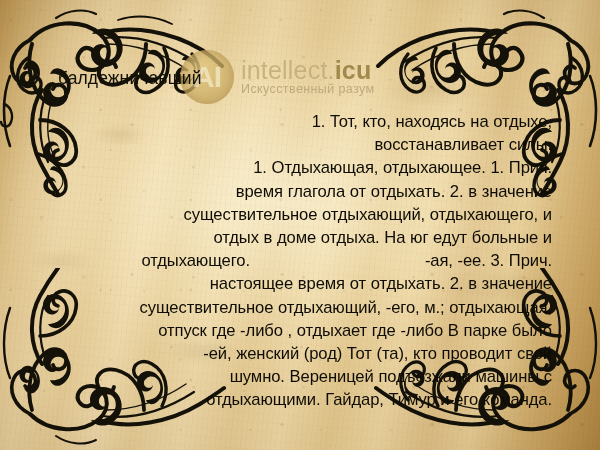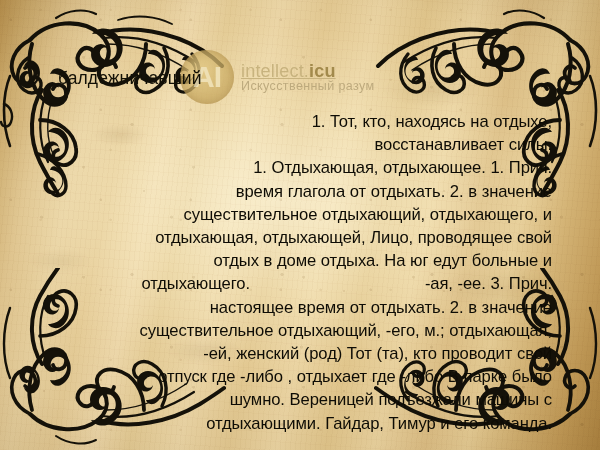--- a/index.html
+++ b/index.html
@@ -57,21 +57,21 @@
   #wm-badge{
     width:54px;height:54px;border-radius:50%;
     background:radial-gradient(circle at 42% 36%, rgba(226,200,132,.95), rgba(198,166,92,.80) 62%, rgba(176,142,70,.70) 100%);
     display:flex;align-items:center;justify-content:center;
     font-size:30px;font-weight:bold;color:#efe1b6;letter-spacing:-1px;
     font-family:"Liberation Sans", sans-serif;
     box-shadow:inset 0 0 8px rgba(150,116,54,.45);
     opacity:.88;
   }
   #wm-text{display:flex;flex-direction:column;line-height:1;}
-  #wm-title{font-size:18px;color:#c5b07b;letter-spacing:.2px;opacity:.92;text-decoration:underline;}
+  #wm-title{font-size:25px;color:#c5b07b;letter-spacing:.2px;opacity:.92;}
   #wm-title b{color:#9d8445;font-weight:bold;}
   #wm-sub{font-size:12.5px;color:#b7a478;letter-spacing:.4px;opacity:.88;}
 
   
   #content{position:absolute;left:0;top:0;width:600px;height:450px;}
   #headword{
     position:absolute;left:58px;top:68px;
     font-size:17.5px;color:#121006;letter-spacing:.1px;white-space:nowrap;
   }
   #body-text{
@@ -221,25 +221,24 @@
 
   <div id="content">
     <div id="headword">балдежничавший</div>
 
     <div id="body-text">
       <p><span>1. Тот, кто, находясь на отдыхе,</span></p>
       <p><span>восстанавливает силы.</span></p>
       <p><span class="indent"></span><span>1. Отдыхающая, отдыхающее. 1. Прич.</span></p>
       <p><span>время глагола  от отдыхать. 2. в  значение</span></p>
       <p><span>существительное  отдыхающий, отдыхающего, и</span></p>
-      <p><span>отдыхающая, отдыхающей, Лицо, проводящее свой</span></p>
       <p><span>отдых в доме отдыха. На юг едут больные и</span></p>
       <p><span>отдыхающего.</span><span class="gap"></span><span>-ая, -ее. 3. Прич.</span></p>
       <p><span>настоящее время  от отдыхать. 2. в  значение</span></p>
       <p><span>существительное  отдыхающий, -его, м.; отдыхающая,</span></p>
+      <p><span>отпуск где -либо , отдыхает где -либо  В парке было</span></p>
       <p><span>-ей, женский (род)  Тот (та), кто проводит свой</span></p>
-      <p><span>отпуск где -либо , отдыхает где -либо  В парке было</span></p>
       <p><span>шумно. Вереницей подъезжали машины с</span></p>
       <p><span>отдыхающими. Гайдар, Тимур и его команда.</span></p>
     </div>
   </div>
 
 </div>
 
 </body></html>

